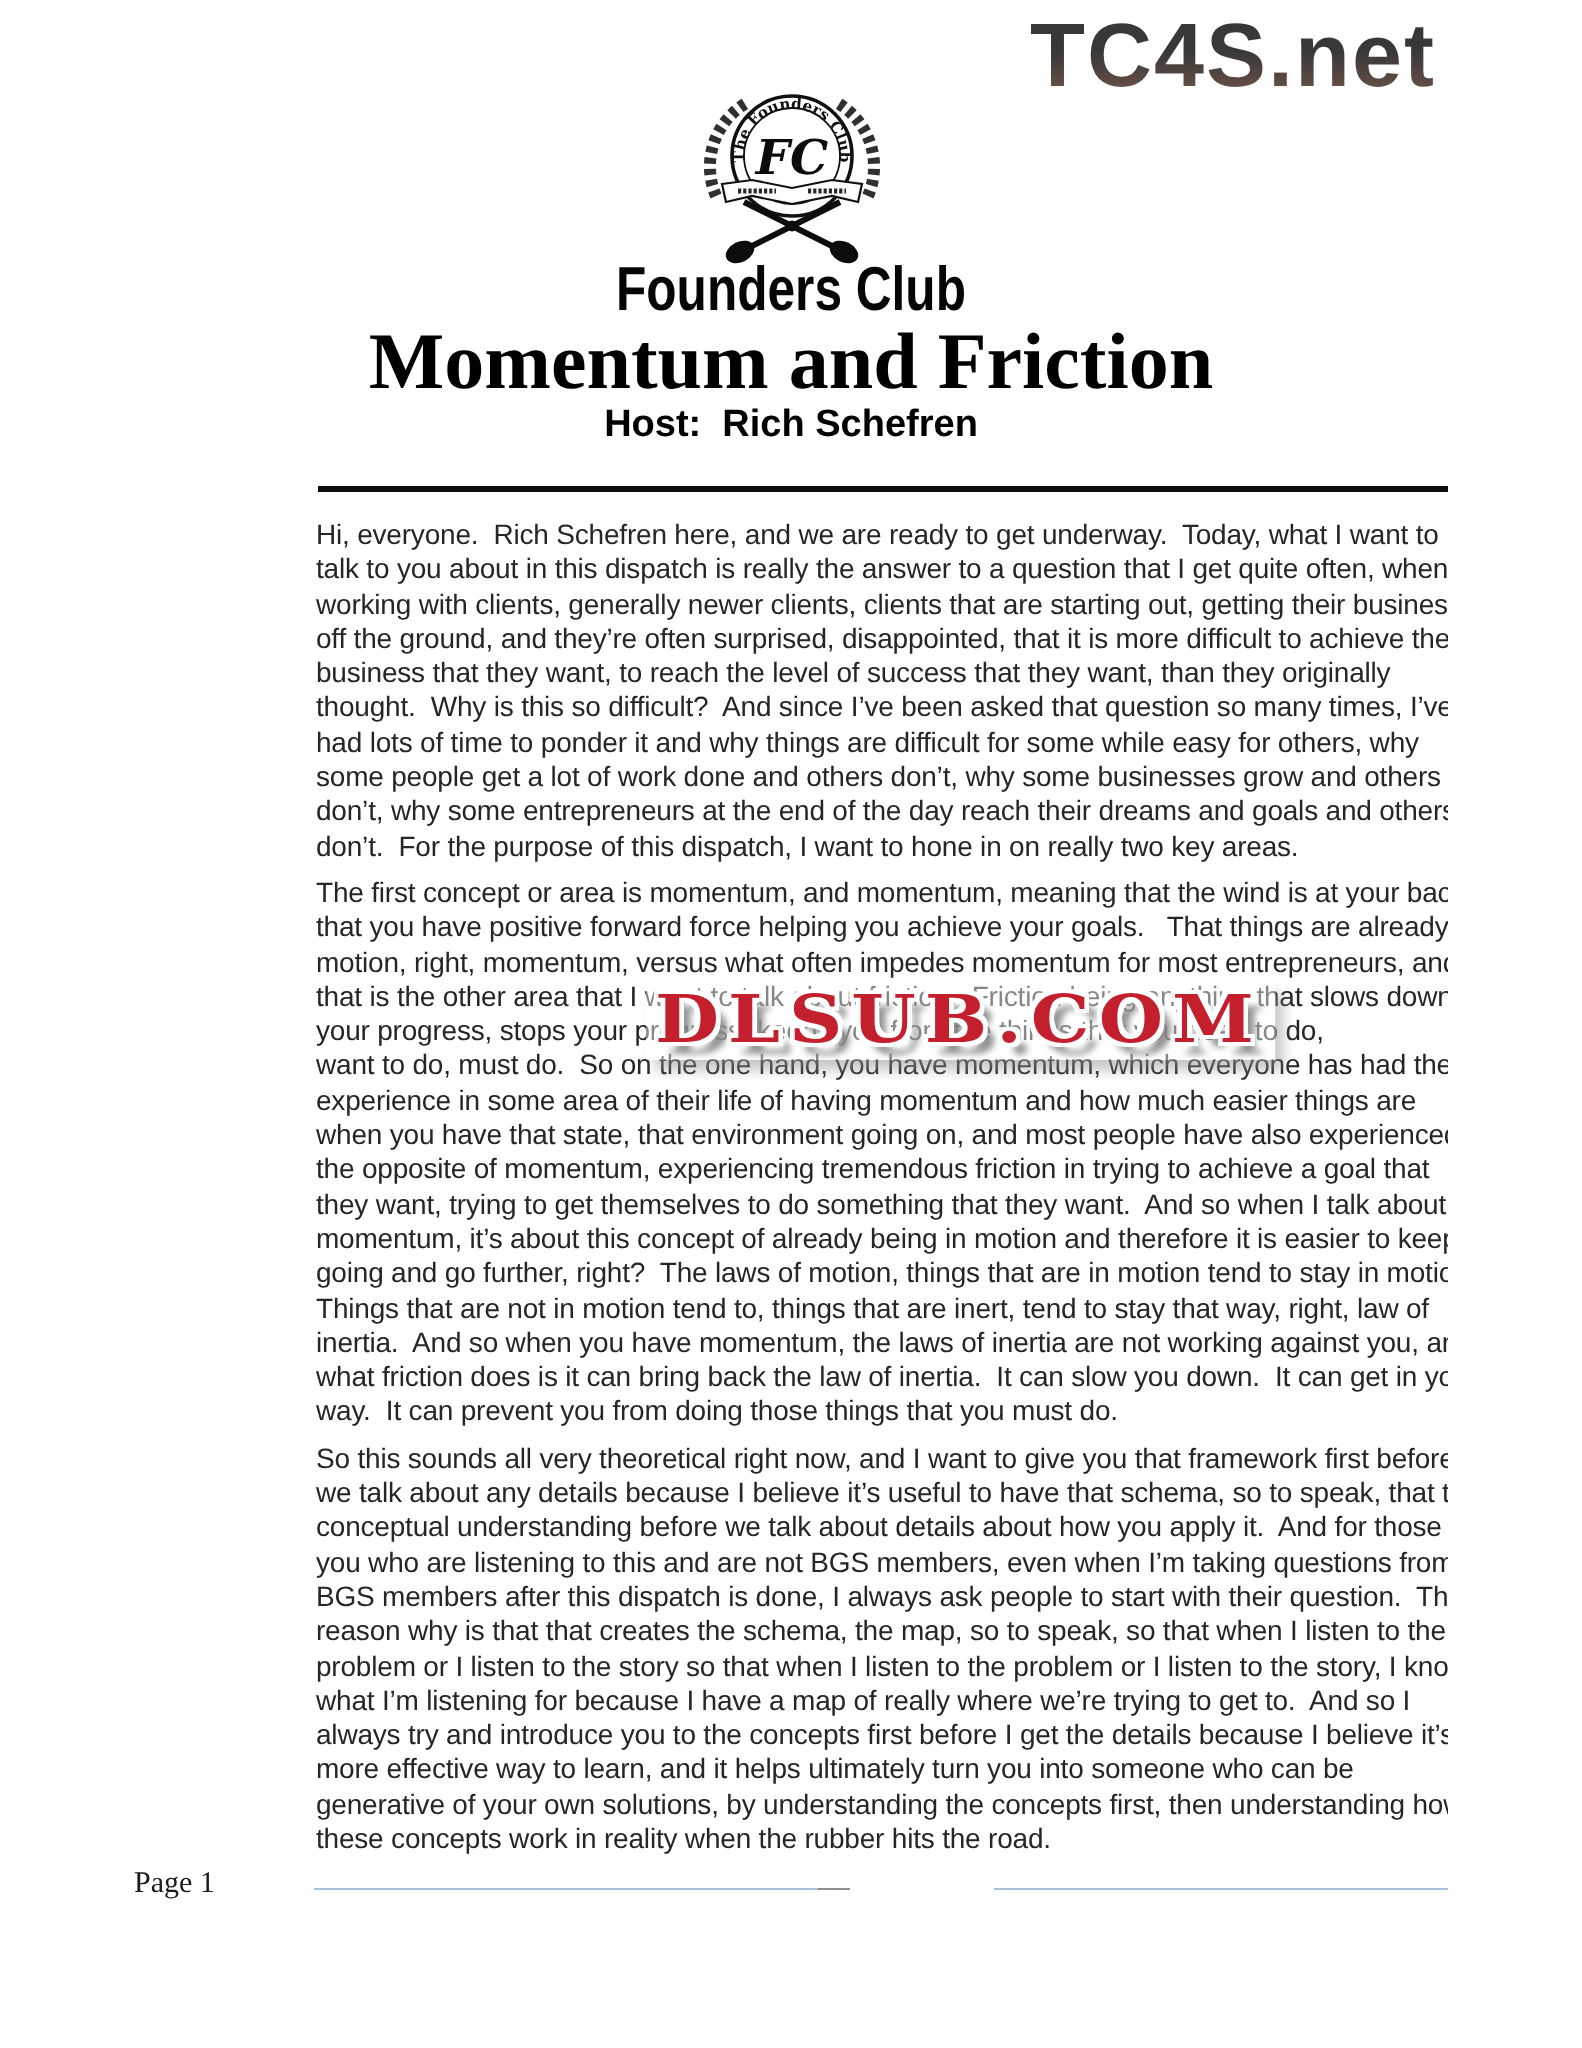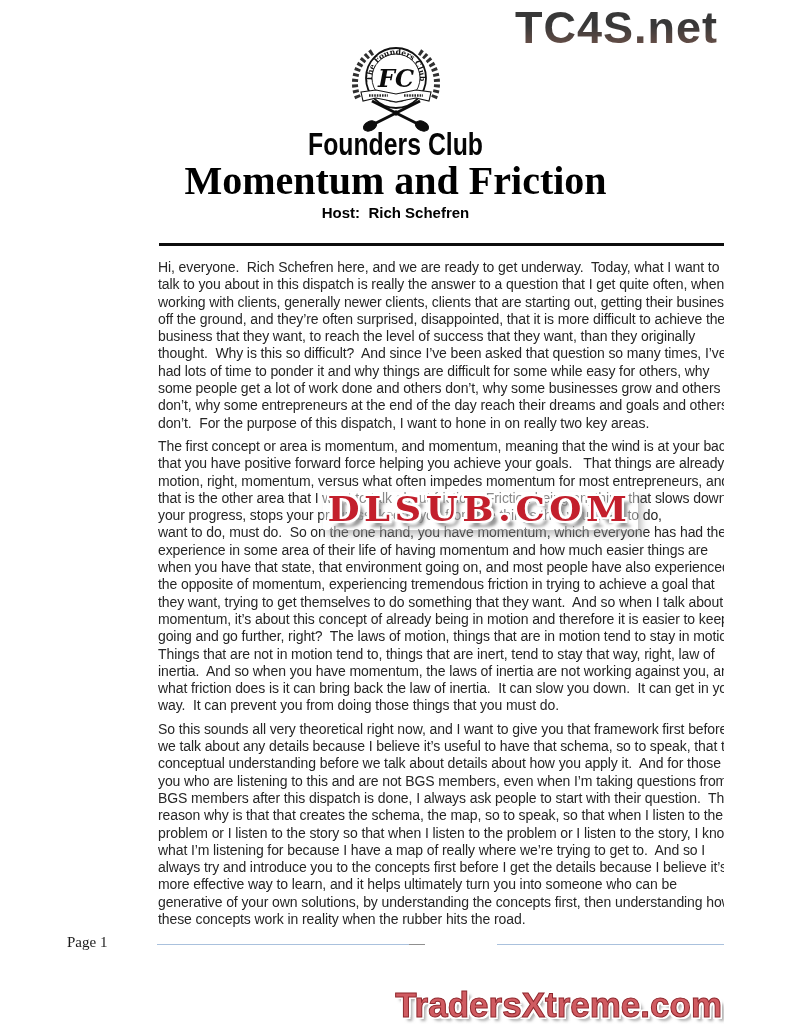--- a/index.html
+++ b/index.html
@@ -28,21 +28,21 @@
     transform:scaleX(0.80);transform-origin:center;
     font-family:"Liberation Sans",sans-serif;line-height:34px;
   }
   .doc-title{
     position:absolute;left:0;right:0;top:162px;text-align:center;
     font-family:"Liberation Serif",serif;font-weight:bold;font-size:40px;
     color:#000;line-height:38px;
   }
   .host-line{
     position:absolute;left:0;right:0;top:202px;text-align:center;
-    font-weight:bold;font-size:15px;color:#000;white-space:pre;line-height:22px;
+    font-weight:bold;font-size:19px;color:#000;white-space:pre;line-height:22px;
   }
   .rule{position:absolute;left:92px;top:243px;width:608px;height:3px;background:#0d0d0d;}
   
   .body-text{
     position:absolute;left:91px;top:259px;width:620px;
     font-size:14px;line-height:17.3px;color:#262626;letter-spacing:-0.1px;
   }
   .para{white-space:pre;margin:0 0 6px 0;}
   
   .dlsub{
@@ -161,15 +161,14 @@
 these concepts work in reality when the rubber hits the road.</p>
   </div>
 
   <div class="dlsub">DLSUB.COM</div>
 
   <div class="fl fl-left"></div>
   <div class="fl fl-tip"></div>
   <div class="footer-label">Page 1</div>
   <div class="fl fl-right"></div>
 
-  <div class="traders">TradersXtreme.com</div>
 
 </div>
 
 </body></html>

